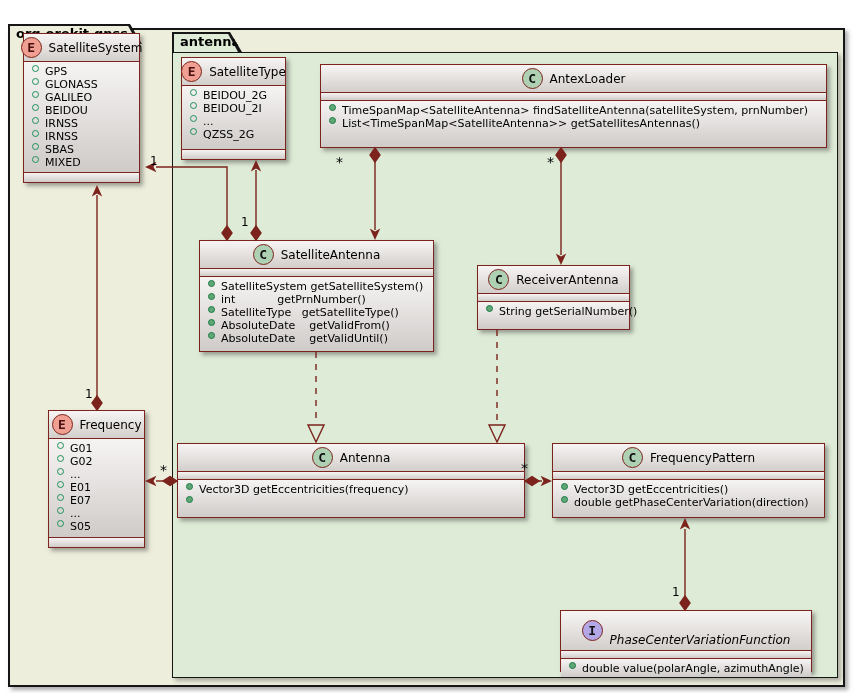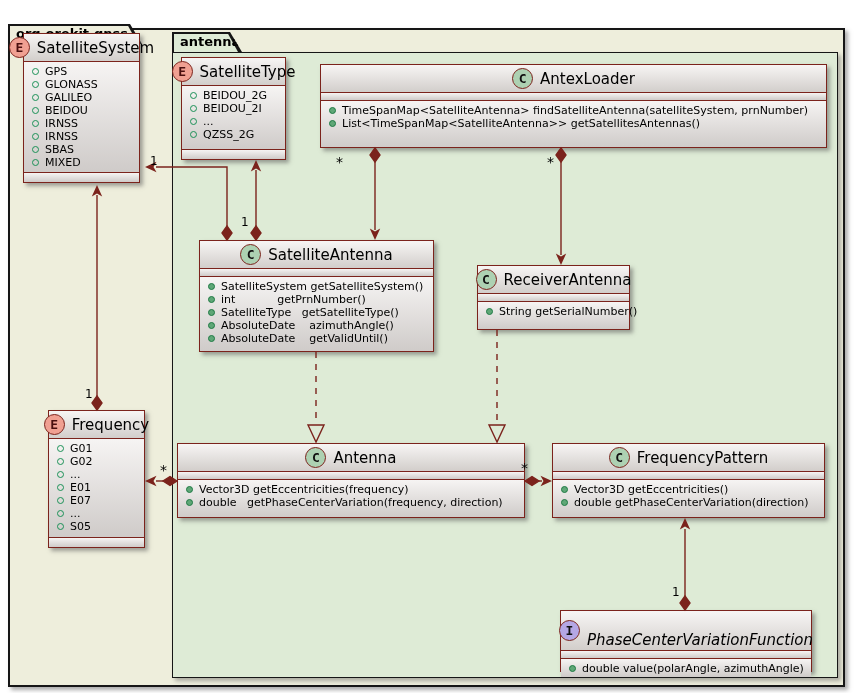--- a/index.html
+++ b/index.html
@@ -23,34 +23,34 @@
   .tab-antenna{left:172px;top:32px;width:70px;height:20px;}
   .tab-antenna .tab-fill{background:#DEEBD6;}
 
   
   .uml-box{position:absolute;box-sizing:border-box;border:1.6px solid #7B231C;
            background:#e9e6e4;box-shadow:3px 3px 4px rgba(80,80,80,.5);
            display:flex;flex-direction:column;}
   .box-title{flex:0 0 auto;display:flex;align-items:center;justify-content:center;gap:7px;
            border-bottom:1.6px solid #7B231C;
            background:linear-gradient(180deg,#f7f5f4 0%,#d2cecb 100%);padding:3px 6px;}
-  .box-name{font-size:15px;line-height:14px;white-space:nowrap;}
+  .box-name{font-size:12px;line-height:14px;white-space:nowrap;}
   .italic .box-name{font-style:italic;margin-top:19px;}
   .badge{flex:0 0 auto;width:21px;height:21px;border-radius:50%;border:1.5px solid #7B231C;
            display:flex;align-items:center;justify-content:center;box-sizing:border-box;
            font-family:"DejaVu Sans Mono","Liberation Mono",monospace;font-weight:bold;font-size:13px;}
   .badge-E{background:#F0A092;color:#4a0f0f;}
   .badge-C{background:#ADD1B2;color:#111;}
   .badge-I{background:#B4A7E5;color:#111;}
   .box-section{box-sizing:border-box;background:linear-gradient(180deg,#f6f4f3 0%,#cfcbc9 100%);}
   .list-section{flex:1 1 auto;padding:3px 0 2px 0;border-bottom:1.6px solid #7B231C;}
   .list-section.last{border-bottom:none;}
   .empty-band{flex:0 0 8px;border-bottom:1.6px solid #7B231C;}
   .empty-band.last{border-bottom:none;flex:0 0 9px;}
-  .row{display:flex;align-items:center;padding:0 6px 0 8px;height:13px;}
+  .row{display:flex;align-items:flex-start;padding:0 6px 0 8px;height:13px;}
   .row .txt{font-size:11px;line-height:13px;white-space:pre;}
   .dot{flex:0 0 auto;width:7px;height:7px;border-radius:50%;margin-right:6px;box-sizing:border-box;}
   .dot-hollow{border:1.6px solid #1B9157;background:transparent;}
   .dot-filled{border:1px solid #1F7A44;background:#5FA777;}
 
   
   #connectors{position:absolute;left:0;top:0;pointer-events:none;}
   .mult{position:absolute;font-size:12px;line-height:14px;color:#000;}
   .mult-star{font-size:14px;}
 </style>
@@ -170,21 +170,21 @@
       <div class="row">
           <span class="dot dot-filled"></span>
           <span class="txt">int            getPrnNumber()</span>
         </div>
       <div class="row">
           <span class="dot dot-filled"></span>
           <span class="txt">SatelliteType   getSatelliteType()</span>
         </div>
       <div class="row">
           <span class="dot dot-filled"></span>
-          <span class="txt">AbsoluteDate    azimuthAngle()</span>
+          <span class="txt">AbsoluteDate    getValidFrom()</span>
         </div>
       <div class="row">
           <span class="dot dot-filled"></span>
           <span class="txt">AbsoluteDate    getValidUntil()</span>
         </div>
     </div>
   </div>
 
   <div class="uml-box" style="left:477px;top:265px;width:153px;height:65px;">
     <div class="box-title">
@@ -244,21 +244,20 @@
       <span class="box-name">Antenna</span>
     </div>
     <div class="box-section empty-band"></div>
     <div class="box-section list-section last">
       <div class="row">
           <span class="dot dot-filled"></span>
           <span class="txt">Vector3D getEccentricities(frequency)</span>
         </div>
       <div class="row">
           <span class="dot dot-filled"></span>
-          <span class="txt">double   getPhaseCenterVariation(frequency, direction)</span>
         </div>
     </div>
   </div>
 
   <div class="uml-box" style="left:552px;top:443px;width:273px;height:75px;">
     <div class="box-title">
       <span class="badge badge-C">C</span>
       <span class="box-name">FrequencyPattern</span>
     </div>
     <div class="box-section empty-band"></div>

